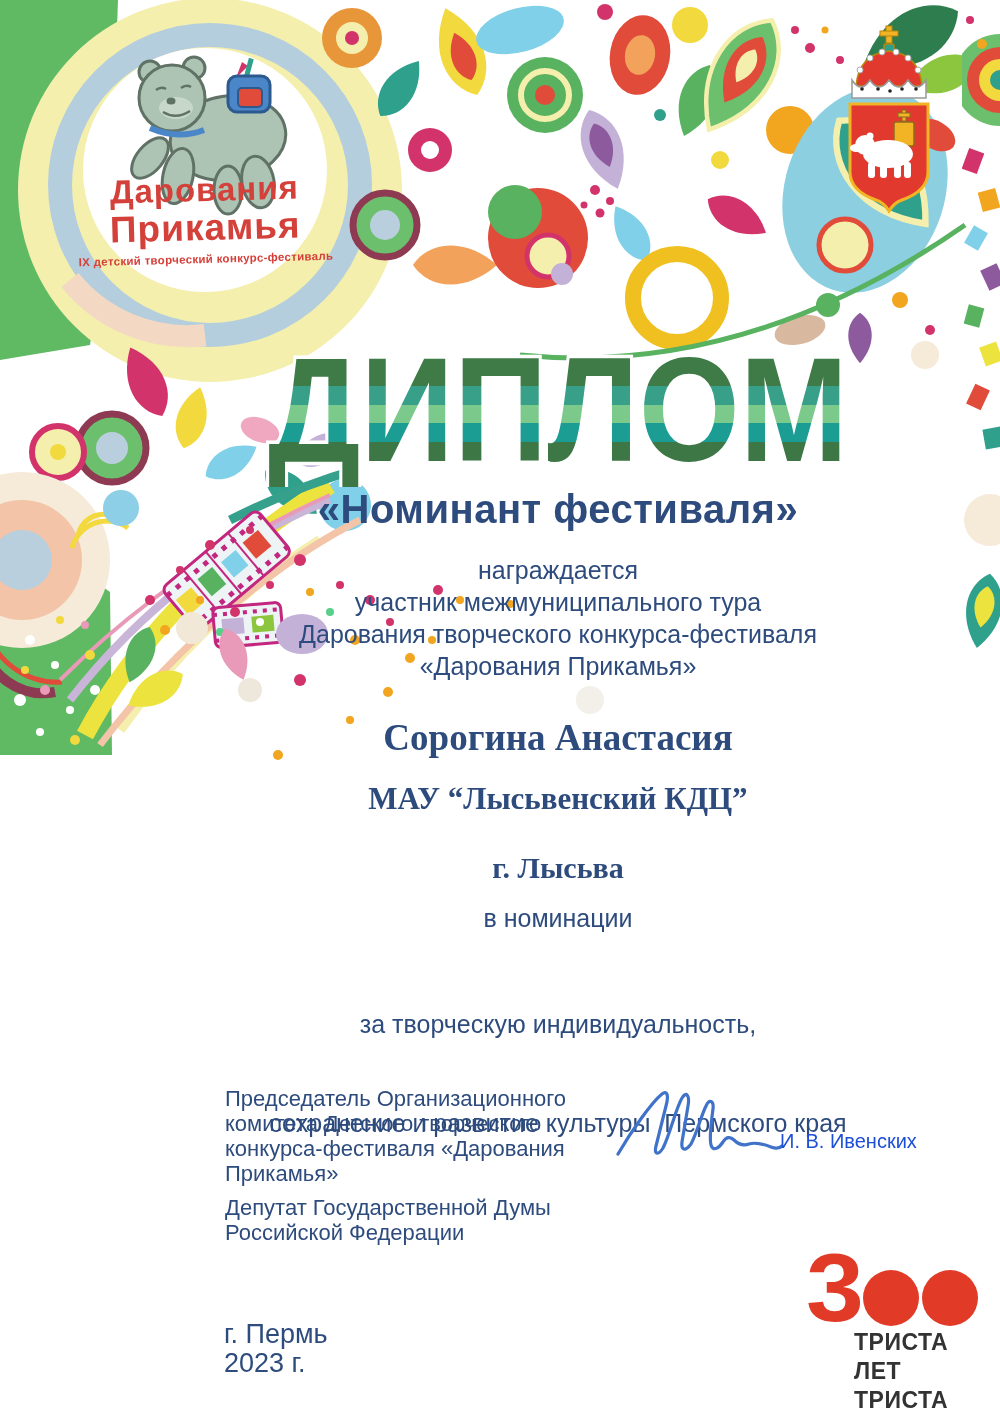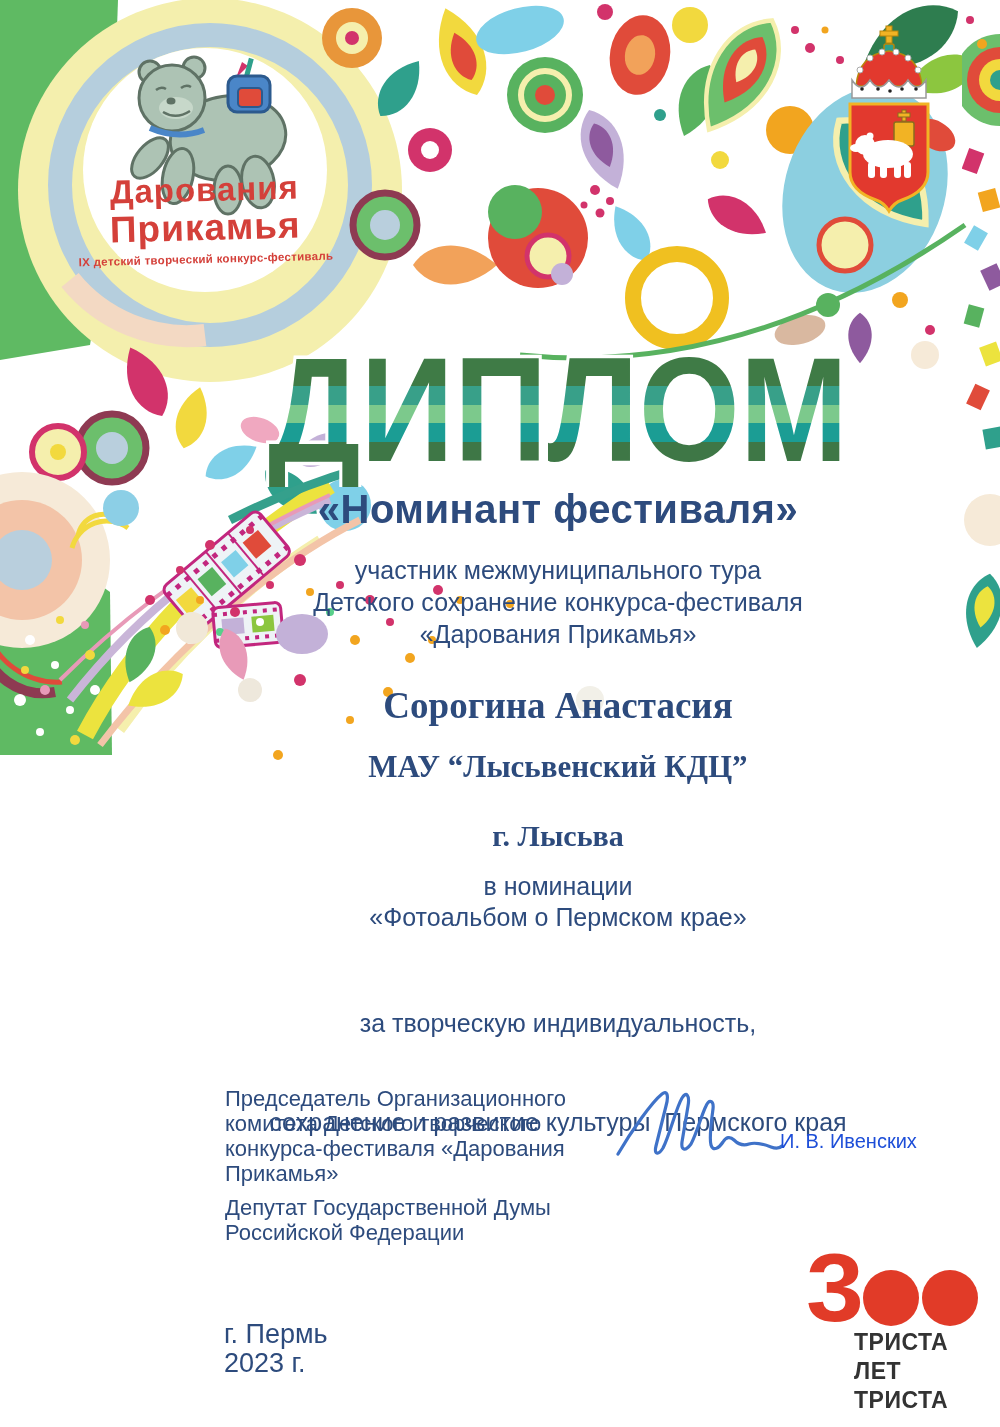--- a/index.html
+++ b/index.html
@@ -329,32 +329,32 @@
           <stop offset="0.70" stop-color="#3e7746"></stop>
             <stop offset="1" stop-color="#3e7746"></stop>
         </linearGradient>
       </defs>
       <text x="300" y="124" text-anchor="middle" textLength="580" lengthAdjust="spacingAndGlyphs" font-family="Liberation Sans, sans-serif" font-weight="bold" font-size="148" fill="url(#stripes)" stroke="#ffffff" stroke-width="7" paint-order="stroke">ДИПЛОМ</text>
     </svg>
 
     <div class="award-title">«Номинант фестиваля»</div>
 
     <div class="intro">
+      <div>награждается</div>
       <div>участник межмуниципального тура</div>
-      <div>Детского сохранение конкурса-фестиваля</div>
+      <div>Дарования творческого конкурса-фестиваля</div>
       <div>«Дарования Прикамья»</div>
     </div>
 
     <div class="recipient">Сорогина Анастасия</div>
     <div class="org">МАУ “Лысьвенский КДЦ”</div>
     <div class="city">г. Лысьва</div>
 
     <div class="nomination">
       <div>в номинации</div>
-      <div>«Фотоальбом о Пермском крае»</div>
     </div>
 
     <div class="merit">
       <div>за творческую индивидуальность,</div>
       <div>сохранение и развитие культуры  Пермского края</div>
     </div>
   </div>
 
   <div class="sig-block">
     <p>Председатель Организационного комитета Детского творческого конкурса-фестиваля «Дарования Прикамья»</p>

